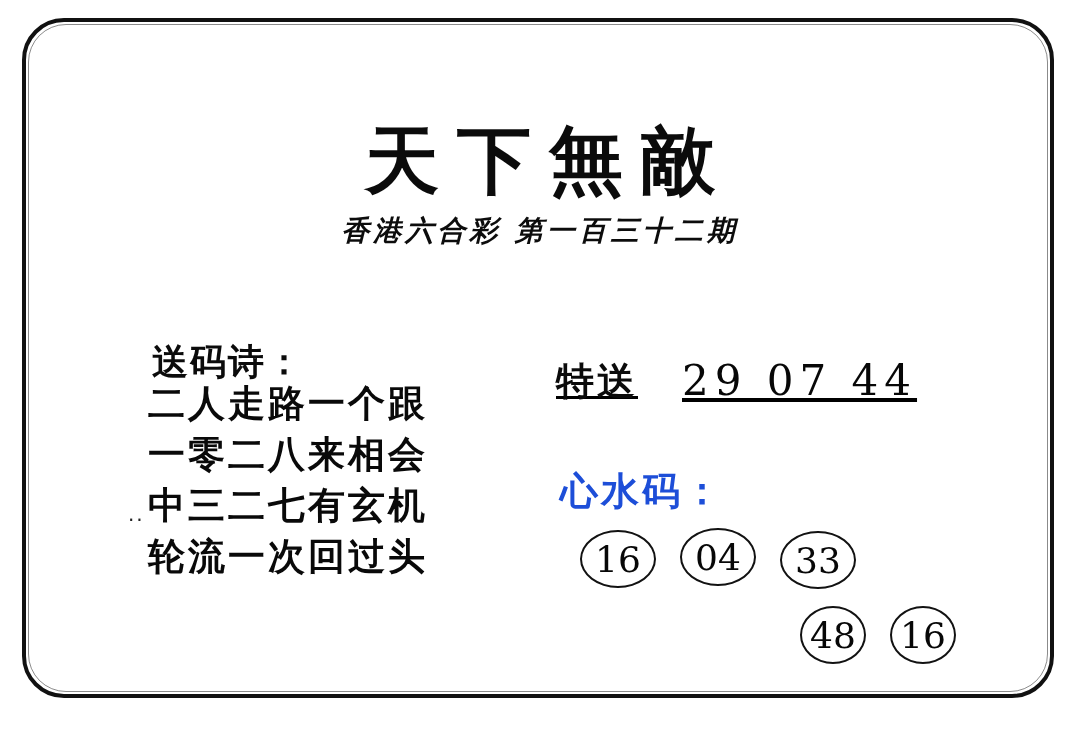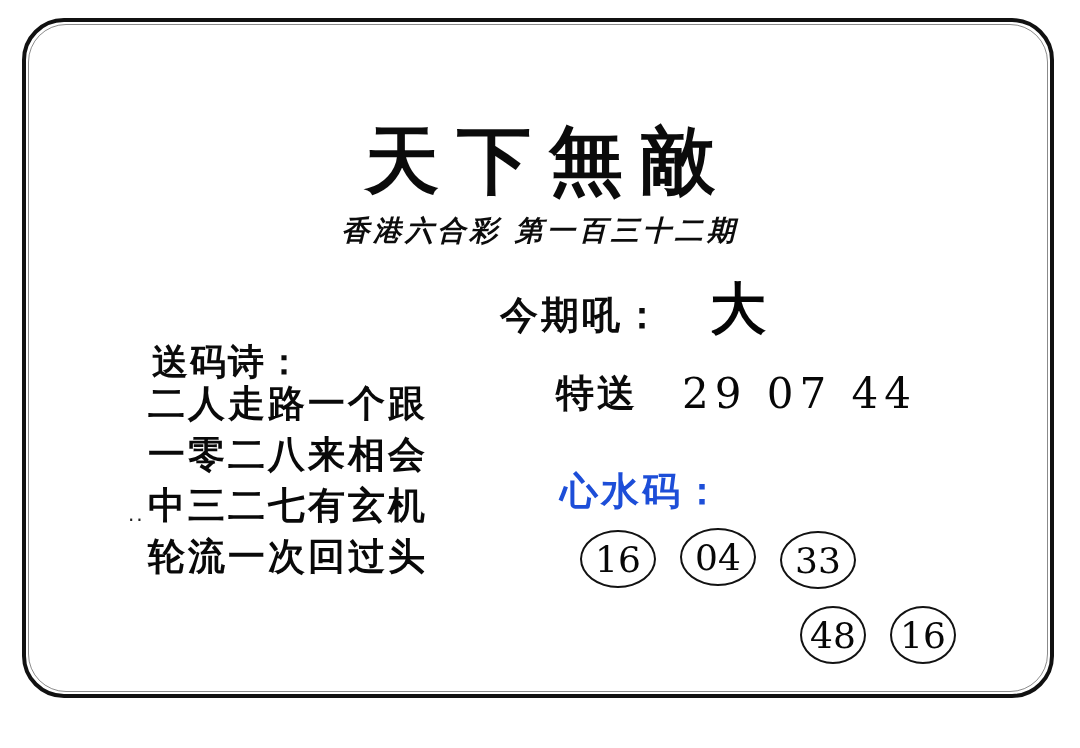--- a/index.html
+++ b/index.html
@@ -113,23 +113,24 @@
     font-size: 37px;
     letter-spacing: 3px;
     line-height: 51px;
     color: #090909;
     white-space: nowrap;
   }
 
   .special-row {
     position: absolute;
     left: 556px;
-    top: 368px;
-    display: flex;
-    align-items: center;
+    top: 356px;
+    display: flex;
+    align-items: flex-start;
+    text-decoration: underline;
   }
   .special-label {
     font-family: "DejaVu Serif", serif;
     font-weight: bold;
     font-size: 38px;
     letter-spacing: 3px;
     color: #0b0b0b;
   }
   .special-nums {
     font-family: "DejaVu Serif", serif;
@@ -205,24 +206,20 @@
 </style>
 </head>
 <body>
 
 <div class="page">
   <div class="card-border"></div>
 
   <div class="title">天下無敵</div>
   <div class="subtitle">香港六合彩 第一百三十二期</div>
 
-  <div class="issue-row">
-    <span class="issue-label">今期吼：</span>
-    <span class="issue-value">大</span>
-  </div>
 
   <div class="poem-label">送码诗：</div>
   <div class="dots">..</div>
   <div class="poem">
     <div class="poem-line">二人走路一个跟</div>
     <div class="poem-line">一零二八来相会</div>
     <div class="poem-line">中三二七有玄机</div>
     <div class="poem-line">轮流一次回过头</div>
   </div>
 

